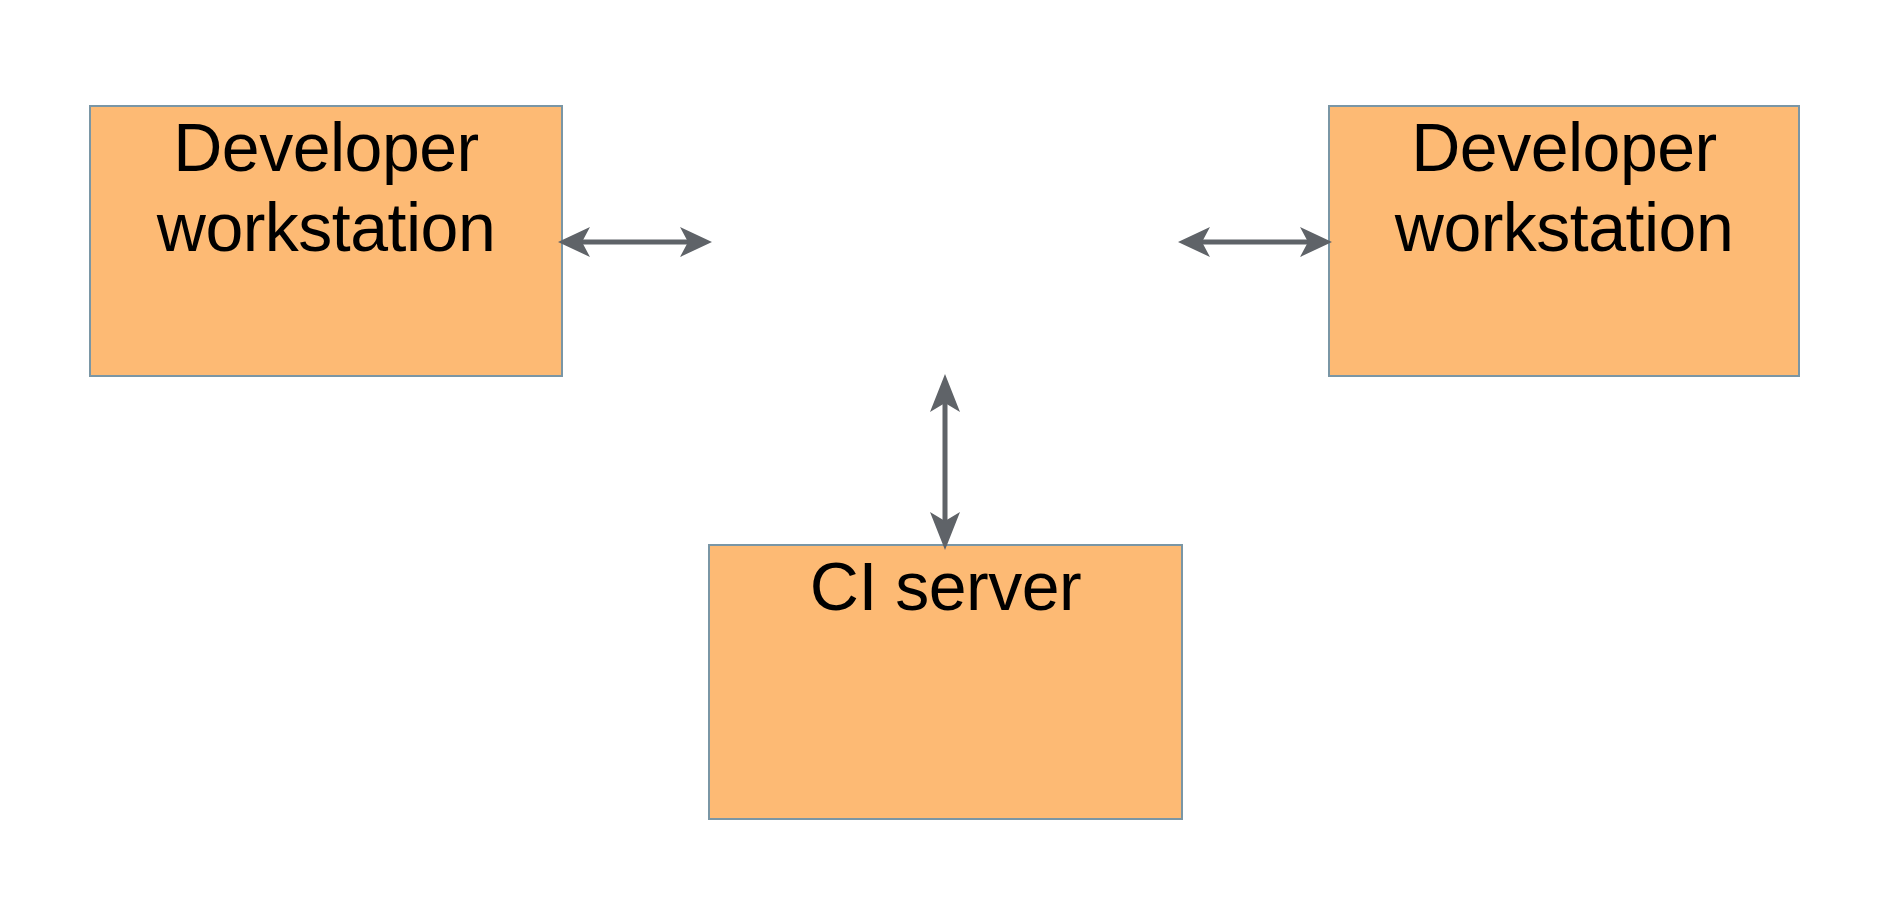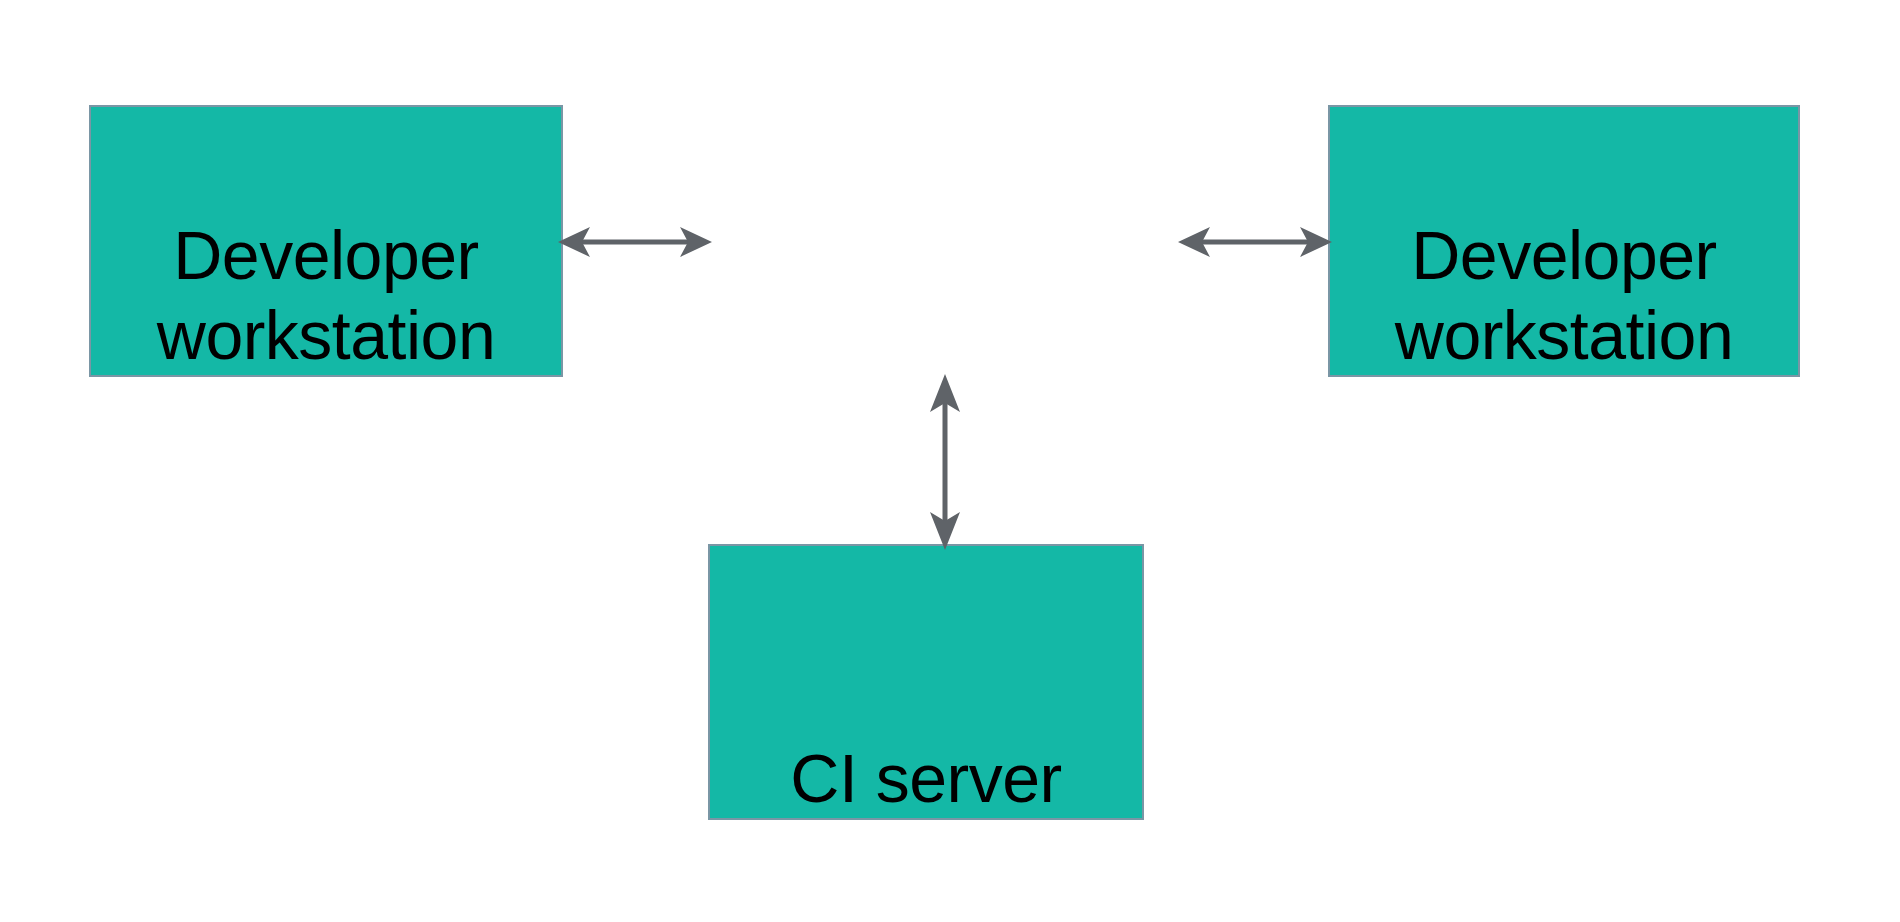--- a/index.html
+++ b/index.html
@@ -14,41 +14,41 @@
   #canvas {
     position: relative;
     width: 1900px;
     height: 922px;
     background: #ffffff;
     overflow: hidden;
   }
   .node {
     position: absolute;
     box-sizing: border-box;
-    background: #14b8a6;
+    background: #fdba74;
     border: 2px solid #7a96a5;
     display: flex;
-    align-items: flex-end;
+    align-items: flex-start;
     justify-content: center;
     text-align: center;
   }
   .node-label {
     font-family: "Liberation Sans", sans-serif;
     font-size: 68px;
     line-height: 1.18;
     color: #000000;
     letter-spacing: -0.5px;
     white-space: pre-line;
     padding: 0 6px;
   }
   
   #node-dev-left   { left: 89px;   top: 105px; width: 474px; height: 272px; }
   #node-shared     { left: 708px;  top: 103px; width: 475px; height: 273px; }
   #node-dev-right  { left: 1328px; top: 105px; width: 472px; height: 272px; }
-  #node-ci         { left: 708px;  top: 544px; width: 436px; height: 276px; }
+  #node-ci         { left: 708px;  top: 544px; width: 475px; height: 276px; }
 
   .edge {
     position: absolute;
     pointer-events: none;
   }
   #edge-left-shared   { left: 556px; top: 215px; width: 158px; height: 54px; }
   #edge-shared-right  { left: 1176px; top: 215px; width: 158px; height: 54px; }
   #edge-shared-ci     { left: 916px; top: 372px; width: 58px; height: 180px; }
   .edge svg { display: block; width: 100%; height: 100%; overflow: visible; }
 </style>

